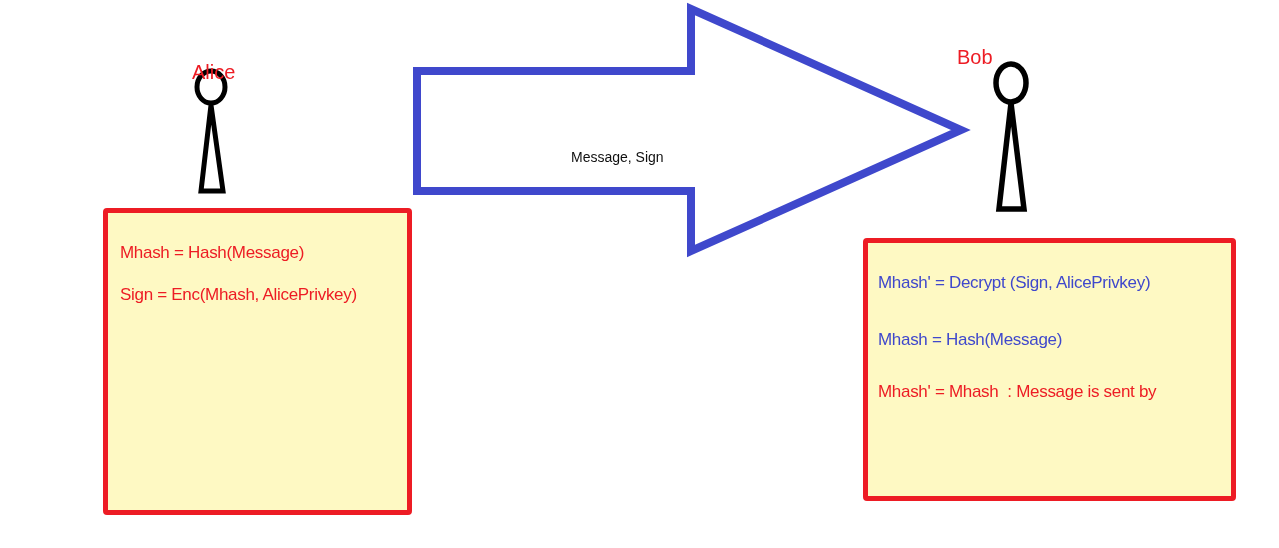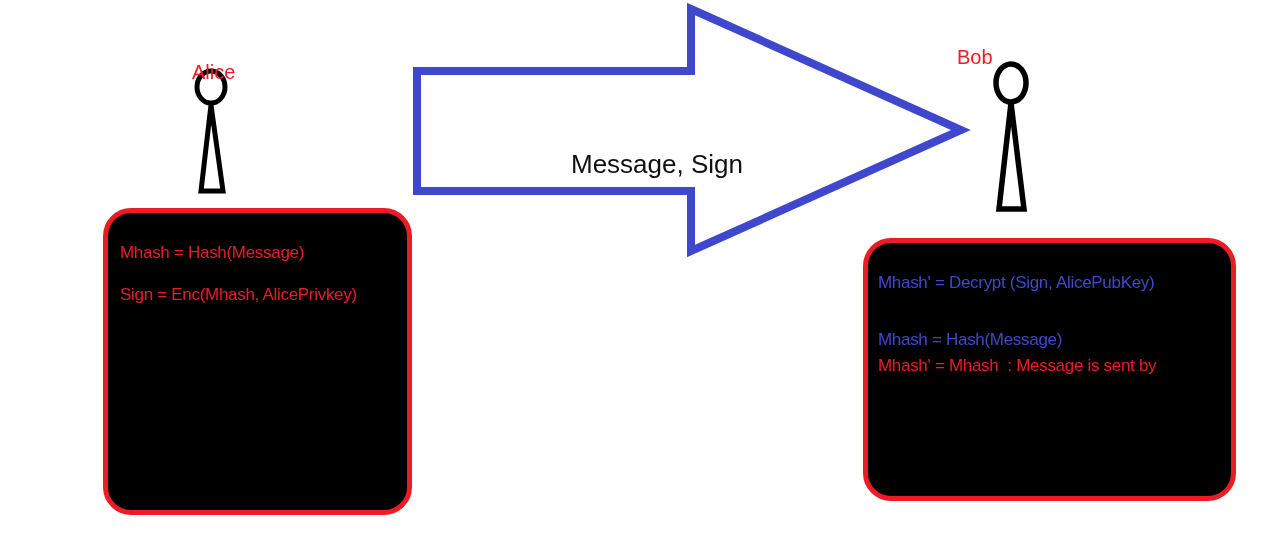--- a/index.html
+++ b/index.html
@@ -27,30 +27,30 @@
   .actor-label {
     font-size: 20px;
     color: #ed1c24;
   }
   .alice-label { left: 192px; top: 33px; }
   .bob-label   { left: 957px; top: 18px; }
 
   .arrow-label {
     left: 571px;
     top: 121px;
-    font-size: 26px;
+    font-size: 14px;
     color: #101010;
   }
 
   .note-box {
     position: absolute;
     box-sizing: border-box;
     border: 5px solid #ed1c24;
-    border-radius: 28px;
-    background: #000000;
+    border-radius: 4px;
+    background: #fef9c3;
   }
   .alice-note-box {
     left: 103px;
     top: 208px;
     width: 309px;
     height: 307px;
     padding: 28px 4px 0 12px;
   }
   .bob-note-box {
     left: 863px;
@@ -63,21 +63,21 @@
     font-size: 17px;
     line-height: 24px;
     letter-spacing: -0.3px;
     white-space: pre;
   }
   .red-text  { color: #ed1c24; }
   .blue-text { color: #3f48cc; }
 
   .alice-note-box .line2 { margin-top: 18px; }
   .bob-note-box .blue-line2 { margin-top: 33px; }
-  .bob-note-box .red-para { }
+  .bob-note-box .red-para { margin-top: 26px; }
   .red-para .note-line { line-height: 27px; }
 </style>
 </head>
 <body>
 
 <div class="canvas">
 
   <svg class="shapes-layer" width="1279" height="548" viewBox="0 0 1279 548" xmlns="http://www.w3.org/2000/svg">
 
     <g>
@@ -99,20 +99,20 @@
   <div class="abs actor-label bob-label">Bob</div>
 
   <div class="abs arrow-label">Message, Sign</div>
 
   <div class="note-box alice-note-box">
     <div class="note-line red-text line1">Mhash = Hash(Message)</div>
     <div class="note-line red-text line2">Sign = Enc(Mhash, AlicePrivkey)</div>
   </div>
 
   <div class="note-box bob-note-box">
-    <div class="note-line blue-text blue-line1">Mhash' = Decrypt (Sign, AlicePubKey)</div>
+    <div class="note-line blue-text blue-line1">Mhash' = Decrypt (Sign, AlicePrivkey)</div>
     <div class="note-line blue-text blue-line2">Mhash = Hash(Message)</div>
     <div class="red-para">
       <div class="note-line red-text">Mhash' = Mhash  : Message is sent by</div>
     </div>
   </div>
 
 </div>
 
 </body></html>

